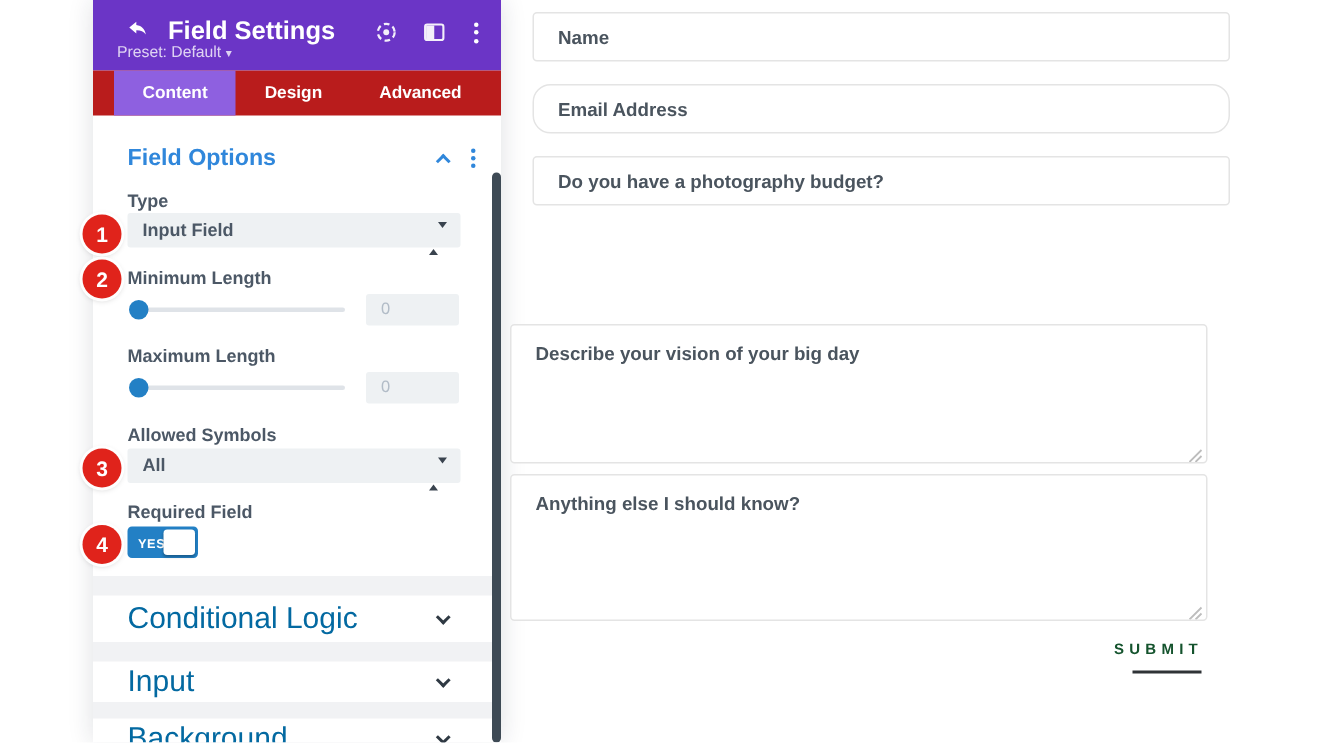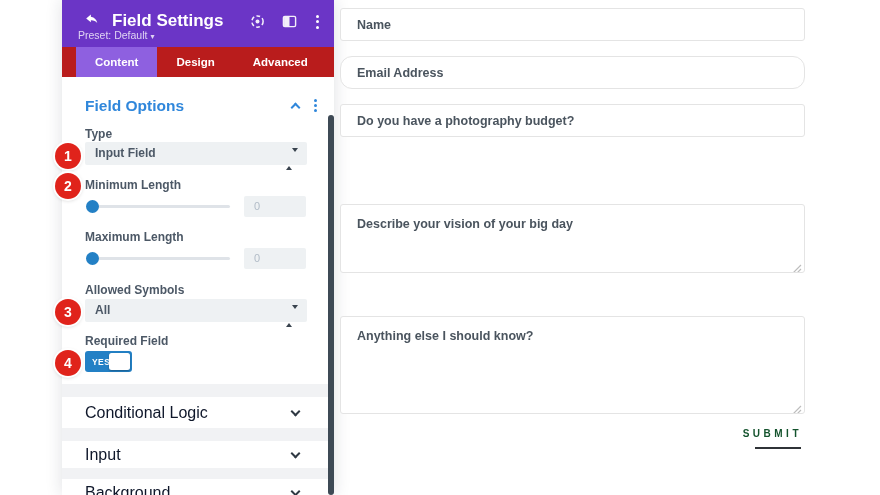--- a/index.html
+++ b/index.html
@@ -59,48 +59,48 @@
   .toggle { position:absolute; left:23px; top:351px; width:47px; height:21px; background:#2380c5;
     border-radius:3px; cursor:pointer; }
   .toggle-text { position:absolute; left:7px; top:6px; color:#fff; font-size:8.5px;
     font-weight:700; letter-spacing:.4px; }
   .toggle-knob { position:absolute; right:2px; top:2px; width:21px; height:17px; background:#fff;
     border-radius:2.5px; box-shadow:0 1px 2px rgba(0,0,0,.3); }
 
   .divider-band { position:absolute; left:0; width:100%; background:#f1f2f4; }
   .collapsed-row { position:absolute; left:0; width:100%; cursor:pointer; }
   .collapsed-row .row-title { position:absolute; left:23px; top:50%; transform:translateY(-50%);
-    font-size:16px; color:#0f172a; }
+    font-size:20px; color:#0369a1; }
   .collapsed-row .chev { position:absolute; left:230px; top:50%; margin-top:-5px; color:#2f3943; }
 
   .panel-scrollbar { position:absolute; left:266px; top:115px; width:6px; height:380px;
     background:#3e4a55; border-radius:3px; cursor:grab; }
 
   
   .badge { position:absolute; left:55px; width:26px; height:26px; border-radius:50%;
     background:#e0231b; color:#fff; font-weight:700; font-size:14px; text-align:center;
     line-height:26px; box-shadow:0 0 0 2px rgba(255,255,255,.95), 0 1px 4px rgba(0,0,0,.25);
     z-index:20; }
   .badge.b1 { top:143px; } .badge.b2 { top:173px; } .badge.b3 { top:299px; } .badge.b4 { top:350px; }
 
   
   .form-area { position:absolute; left:340px; top:0; width:465px; height:495px; }
   .form-input, .form-select, .ta-wrap { position:absolute; left:0; width:465px;
     border:1px solid #e4e4e4; border-radius:3px; background:#fff; }
   .form-input { height:33px; padding:0 16px; font-size:12.5px; font-weight:700; color:#4a545e;
-    font-family:inherit; outline:none; }
+    font-family:inherit; outline:none;margin-left:15px; }
   .form-input::placeholder, .ta::placeholder { color:#4a545e; opacity:1; font-weight:700; }
   .fi1 { top:8px; } .fi2 { top:56px;border-radius:12px; } .fi3 { top:104px; }
   .form-select { top:152px; height:37px; line-height:35px; padding-left:16px; font-size:12.5px;
     font-weight:700; color:#4a545e; cursor:pointer; }
   .select-arrow { position:absolute; right:14px; top:16px; width:0; height:0;
     border-left:5px solid transparent; border-right:5px solid transparent;
     border-top:6px solid #2f3337; }
   .ta-wrap { overflow:hidden; }
-  .taw1 { top:204px; height:69px; } .taw2 { top:316px; height:98px; }
+  .taw1 { top:216px; height:93px; } .taw2 { top:316px; height:98px; }
   .ta { width:100%; height:100%; border:none; resize:none; outline:none; padding:12px 16px;
     font-size:12.5px; font-weight:700; color:#4a545e; font-family:inherit; background:transparent; }
   .resize-handle { position:absolute; right:2px; bottom:2px; width:10px; height:10px; cursor:nwse-resize; }
 
   .submit-wrap { position:absolute; top:428px; right:3px; text-align:right; cursor:pointer; }
   .submit-label { font-size:10px; font-weight:700; letter-spacing:3.5px; color:#14532d; }
   .submit-underline { width:46px; height:2px; background:#2f3337; margin:8px 1px 0 auto; }
 </style>
 </head>
 <body>

